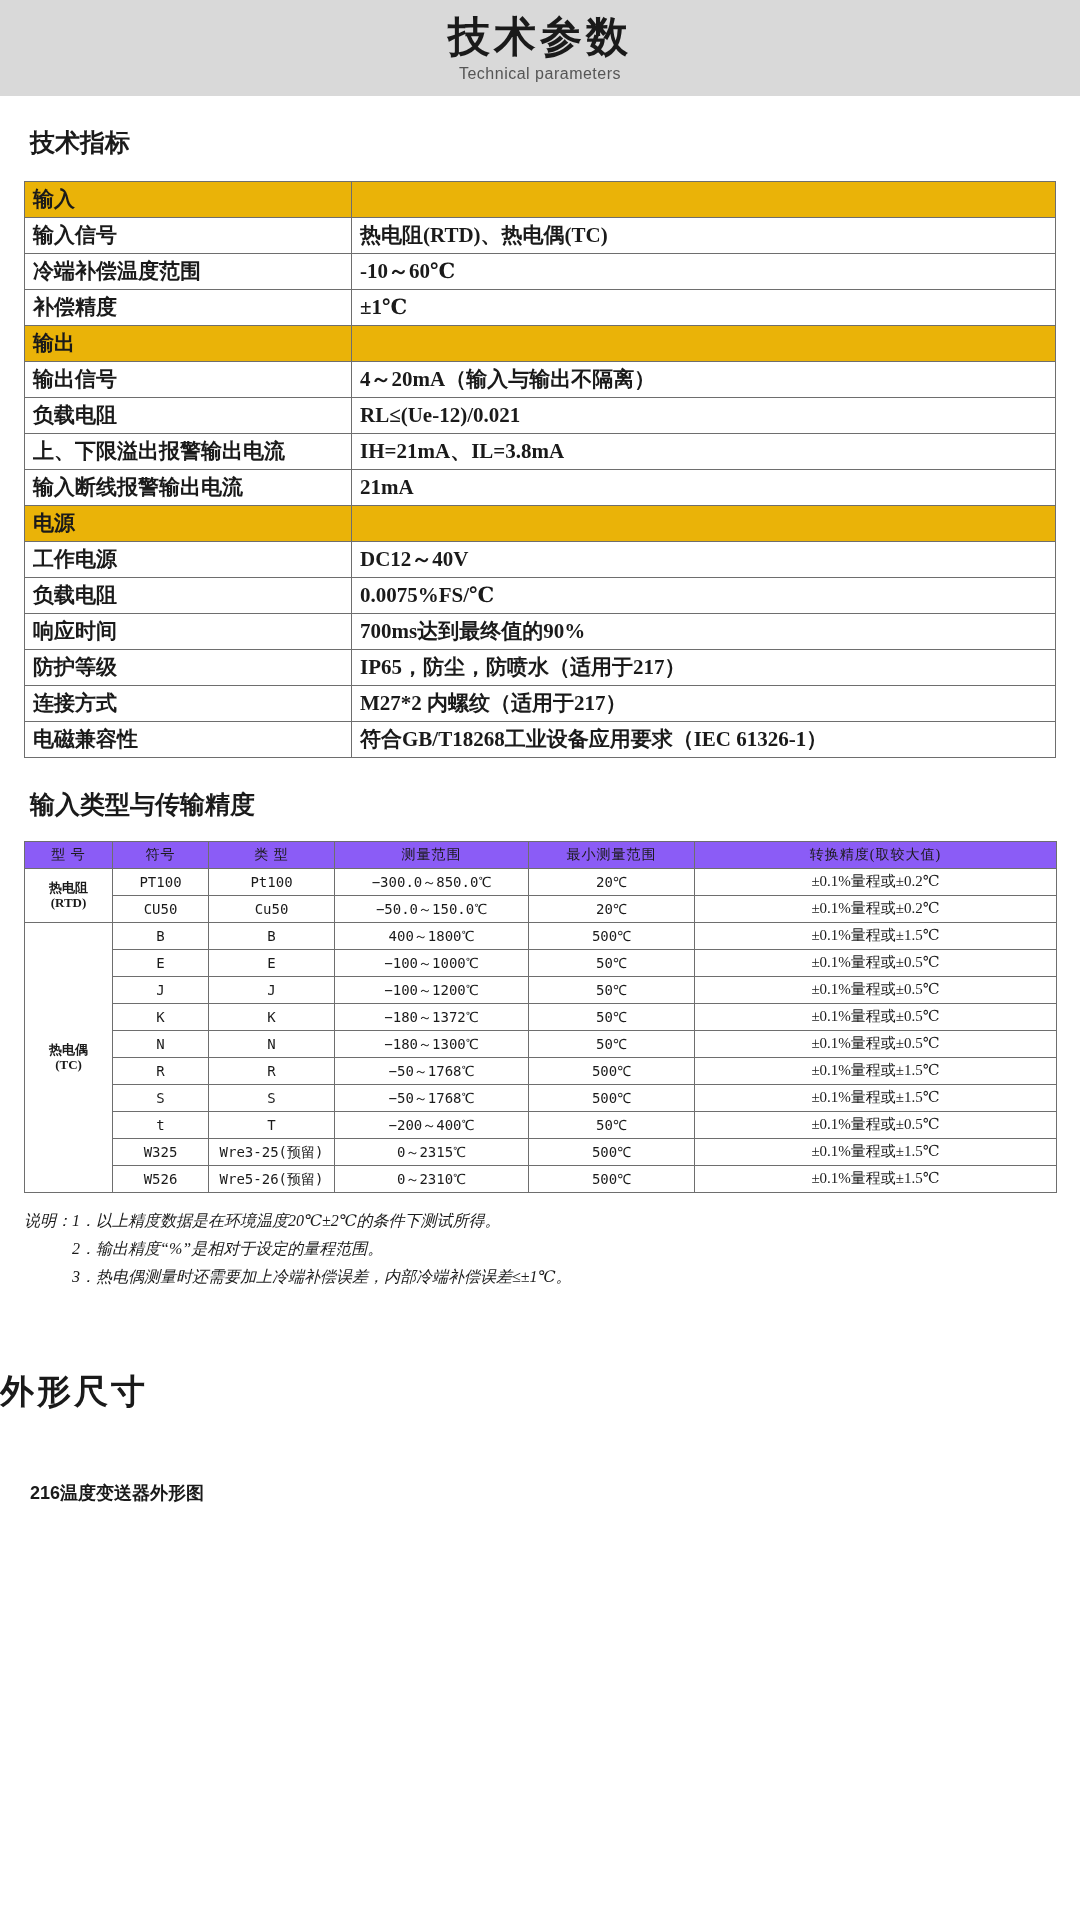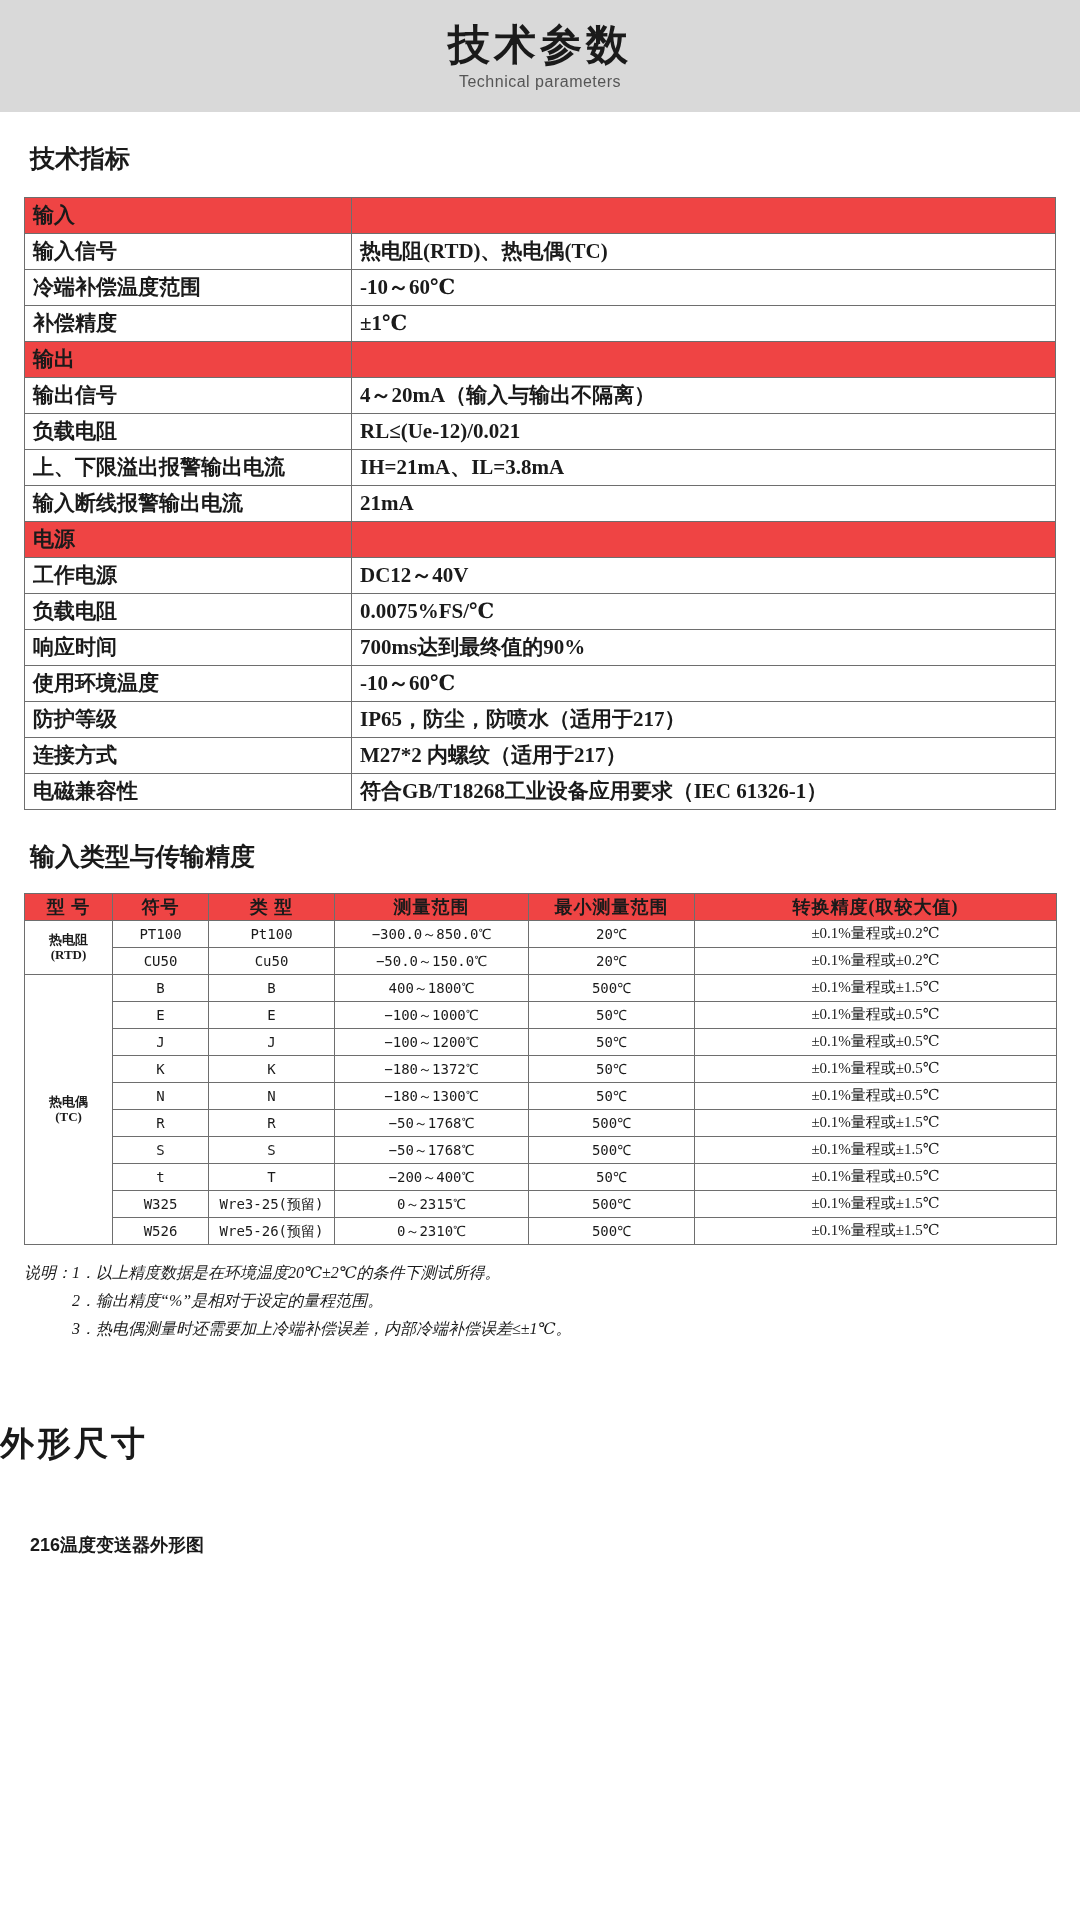--- a/index.html
+++ b/index.html
@@ -11,21 +11,21 @@
     width: 1080px;
     min-height: 1921px;
     font-family: "Liberation Serif", "DejaVu Serif", serif;
     color: #1a1a1a;
     position: relative;
   }
 
   
   .banner {
     width: 1080px;
-    height: 112px;
+    height: 96px;
     background: #d9d9d9;
     display: flex;
     flex-direction: column;
     align-items: center;
     justify-content: center;
     box-sizing: border-box;
   }
   .banner-title {
     font-family: "Liberation Sans", "DejaVu Sans", sans-serif;
     font-size: 42px;
@@ -65,21 +65,21 @@
     height: 35px;
     padding: 0 8px;
     font-size: 21px;
     font-family: "Liberation Serif", "DejaVu Serif", serif;
     font-weight: bold;
     vertical-align: middle;
     line-height: 1.1;
   }
   table.spec td.label { width: 310px; }
   table.spec tr.group td {
-    background: #ef4444;
+    background: #eab308;
   }
 
   
   .types-wrap {
     margin: 20px 24px 0 24px;
   }
   table.types {
     border-collapse: collapse;
     width: 1032px;
     table-layout: fixed;
@@ -88,23 +88,23 @@
   table.types th, table.types td {
     border: 1px solid #6e6e6e;
     height: 24px;
     font-size: 15px;
     text-align: center;
     vertical-align: middle;
     padding: 1px 2px;
     line-height: 1.15;
   }
   table.types thead th {
-    background: #ef4444;
-    font-weight: bold;
-    font-size: 18px;
+    background: #8b5cf6;
+    font-weight: normal;
+    font-size: 14px;
     letter-spacing: 1px;
   }
   table.types td.cat {
     font-weight: bold;
     font-size: 13px;
   }
   table.types td.mono {
     font-family: "DejaVu Sans Mono", "Liberation Mono", monospace;
     font-size: 14px;
   }
@@ -201,24 +201,20 @@
           <td class="label">工作电源</td>
           <td>DC12～40V</td>
         </tr>
         <tr>
           <td class="label">负载电阻</td>
           <td>0.0075%FS/℃</td>
         </tr>
         <tr>
           <td class="label">响应时间</td>
           <td>700ms达到最终值的90%</td>
-        </tr>
-        <tr>
-          <td class="label">使用环境温度</td>
-          <td>-10～60℃</td>
         </tr>
         <tr>
           <td class="label">防护等级</td>
           <td>IP65，防尘，防喷水（适用于217）</td>
         </tr>
         <tr>
           <td class="label">连接方式</td>
           <td>M27*2 内螺纹（适用于217）</td>
         </tr>
         <tr>

